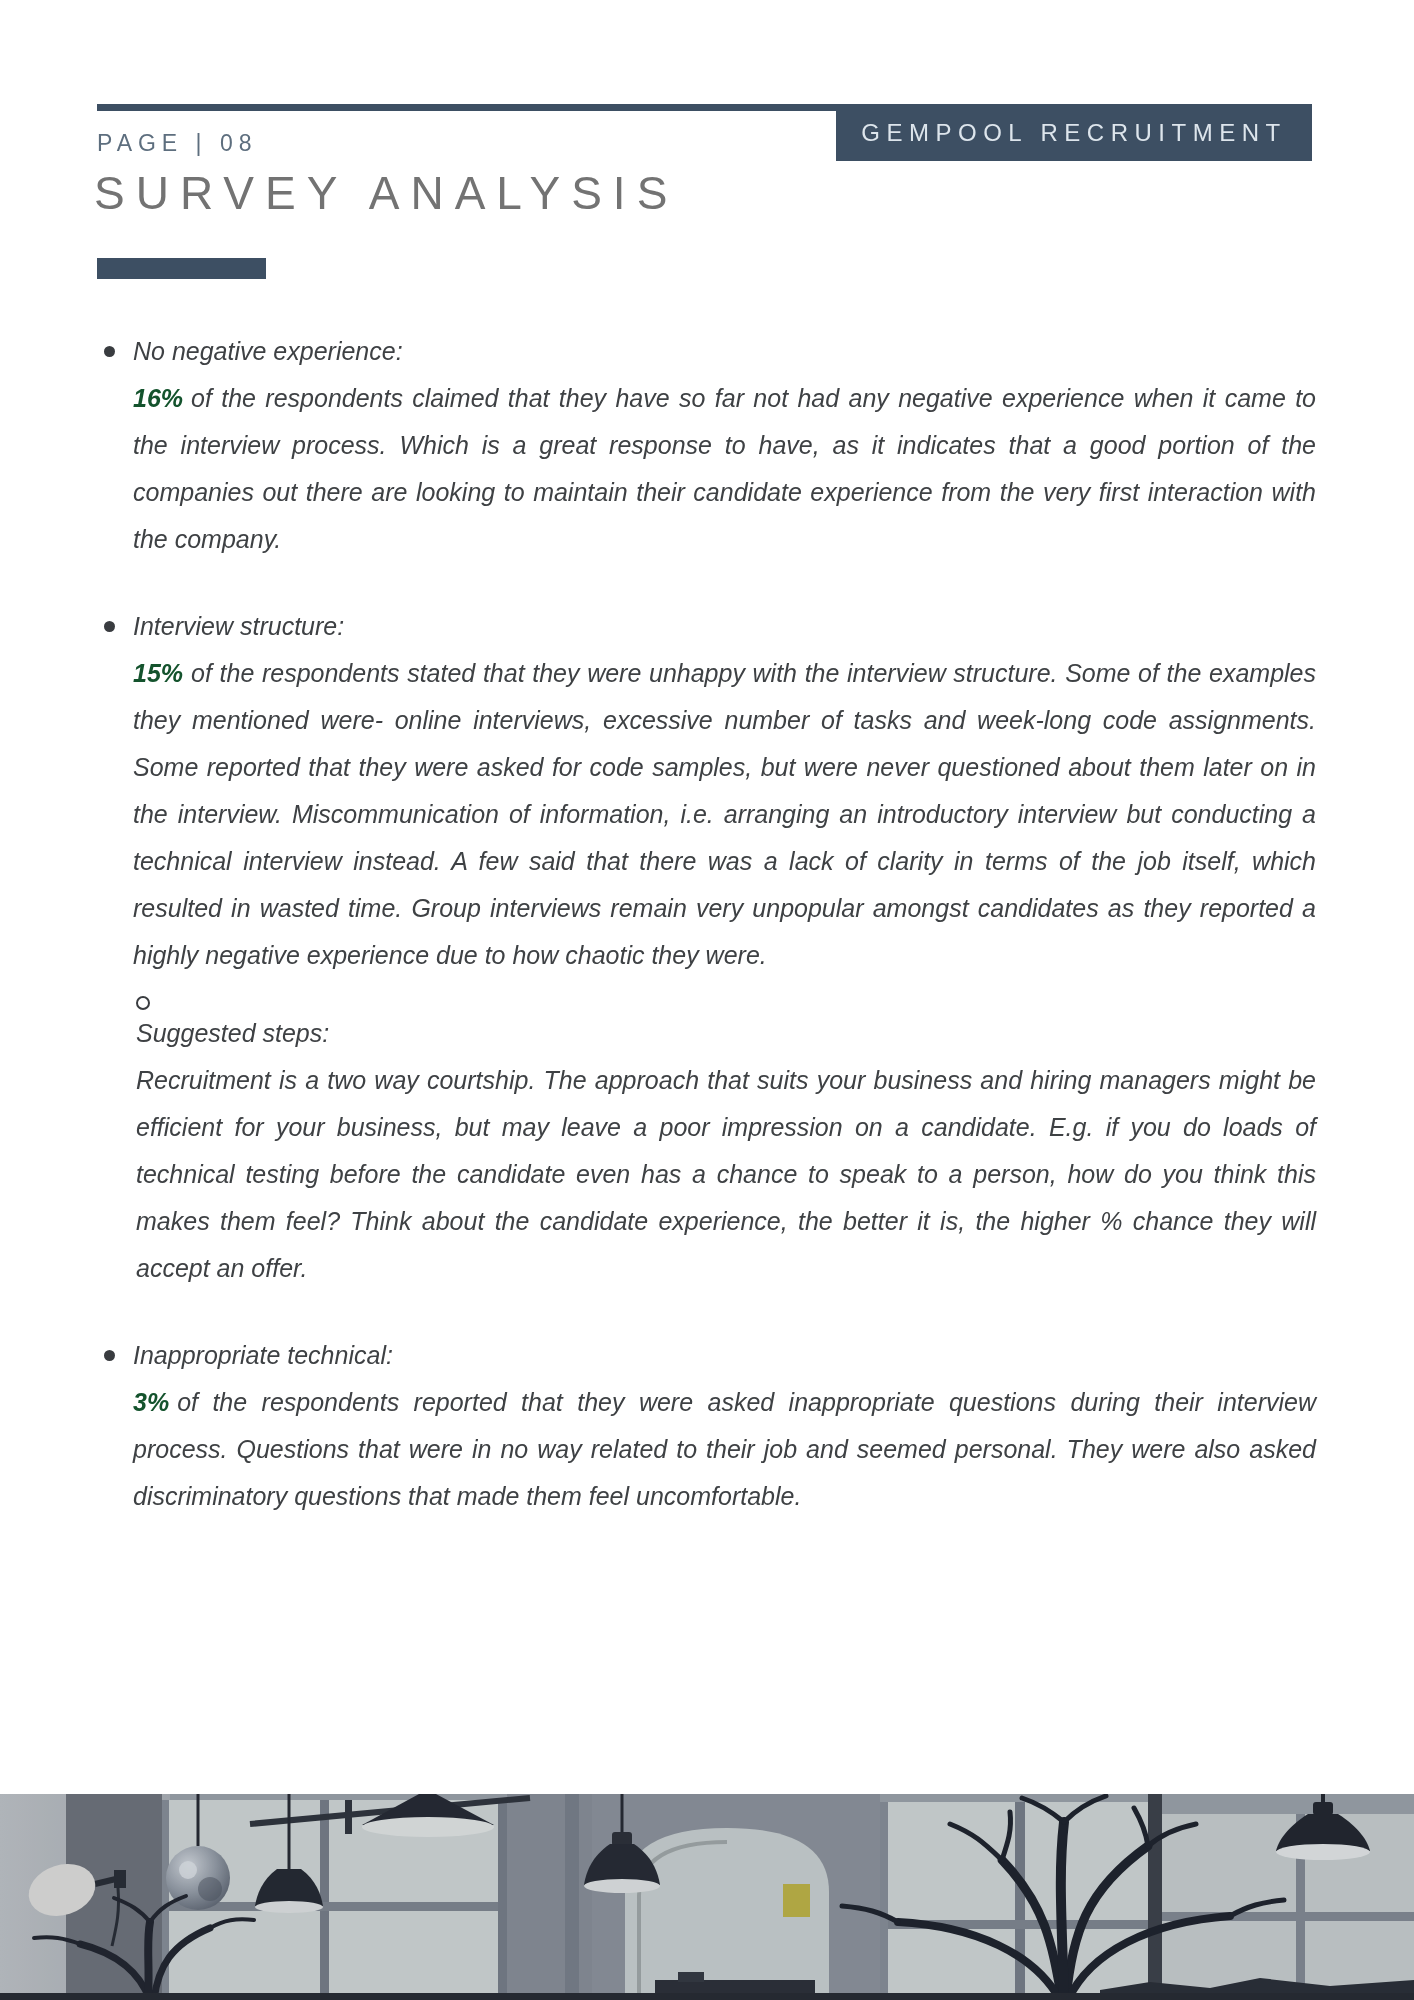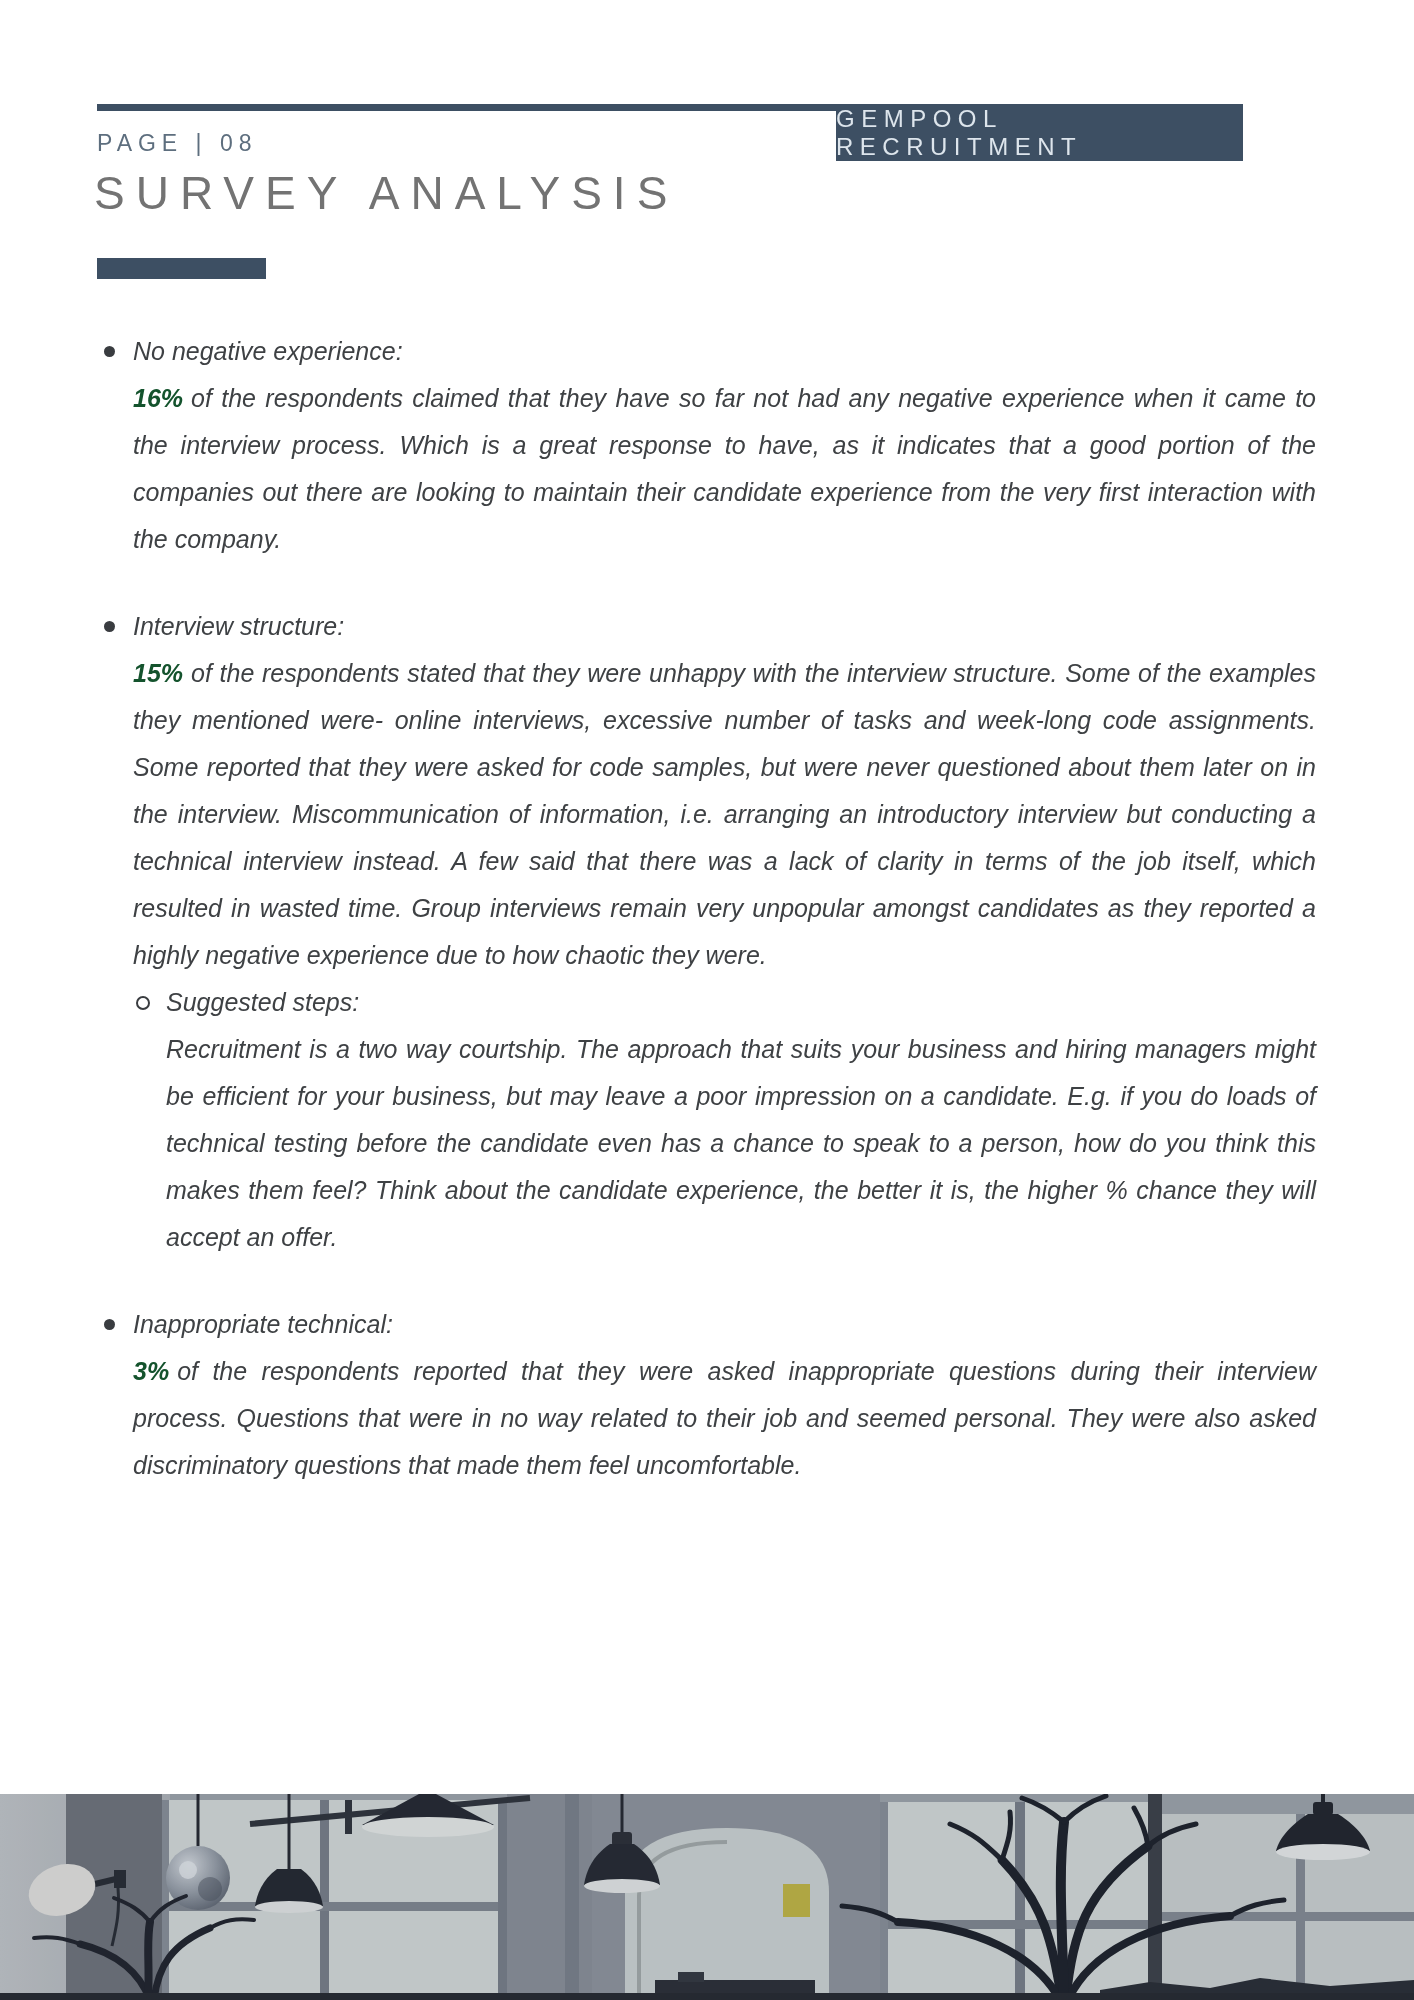--- a/index.html
+++ b/index.html
@@ -15,21 +15,21 @@
   
   .top-rule {
     position: absolute;
     left: 97px; top: 104px;
     width: 739px; height: 7px;
     background: #3d4f63;
   }
   .brand-badge {
     position: absolute;
     left: 836px; top: 104px;
-    width: 407px; height: 57px;
+    width: 476px; height: 57px;
     background: #3d4f63;
     display: flex; align-items: center; justify-content: center;
     font-size: 24px;
     letter-spacing: 6.5px;
     color: #dde5ec;
     font-weight: 300;
   }
   .page-label {
     position: absolute;
     left: 97px; top: 130px;
@@ -72,21 +72,21 @@
     margin-top: 18px;
   }
   .bullet-content { flex: 1; min-width: 0; }
   .bullet-heading { line-height: 47px; }
   .bullet-body {
     margin: 0;
     text-align: justify;
     line-height: 47px;
   }
   .bullet-body .stat { font-weight: bold; color: #14532d; margin-right: 8px; }
-  .sub-bullet { display: flex; margin-left: 3px; }
+  .sub-bullet { display: flex; margin-left: 3px; flex-direction: column; }
   .sub-dot-col { width: 30px; flex: none; }
   .sub-dot {
     width: 14px; height: 14px;
     box-sizing: border-box;
     border: 2.5px solid #393c40;
     border-radius: 50%;
     background: transparent;
     margin-top: 17px;
   }
   .sub-content { flex: 1; min-width: 0; }

